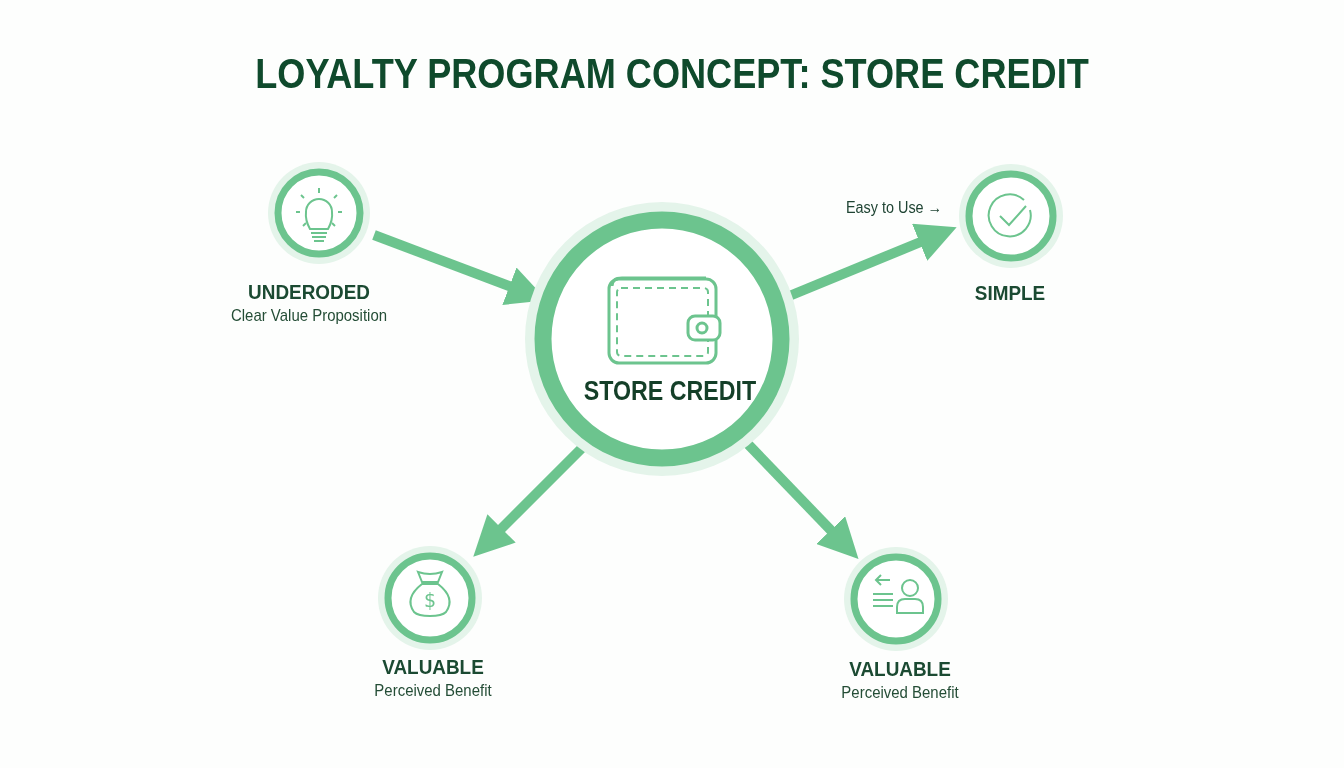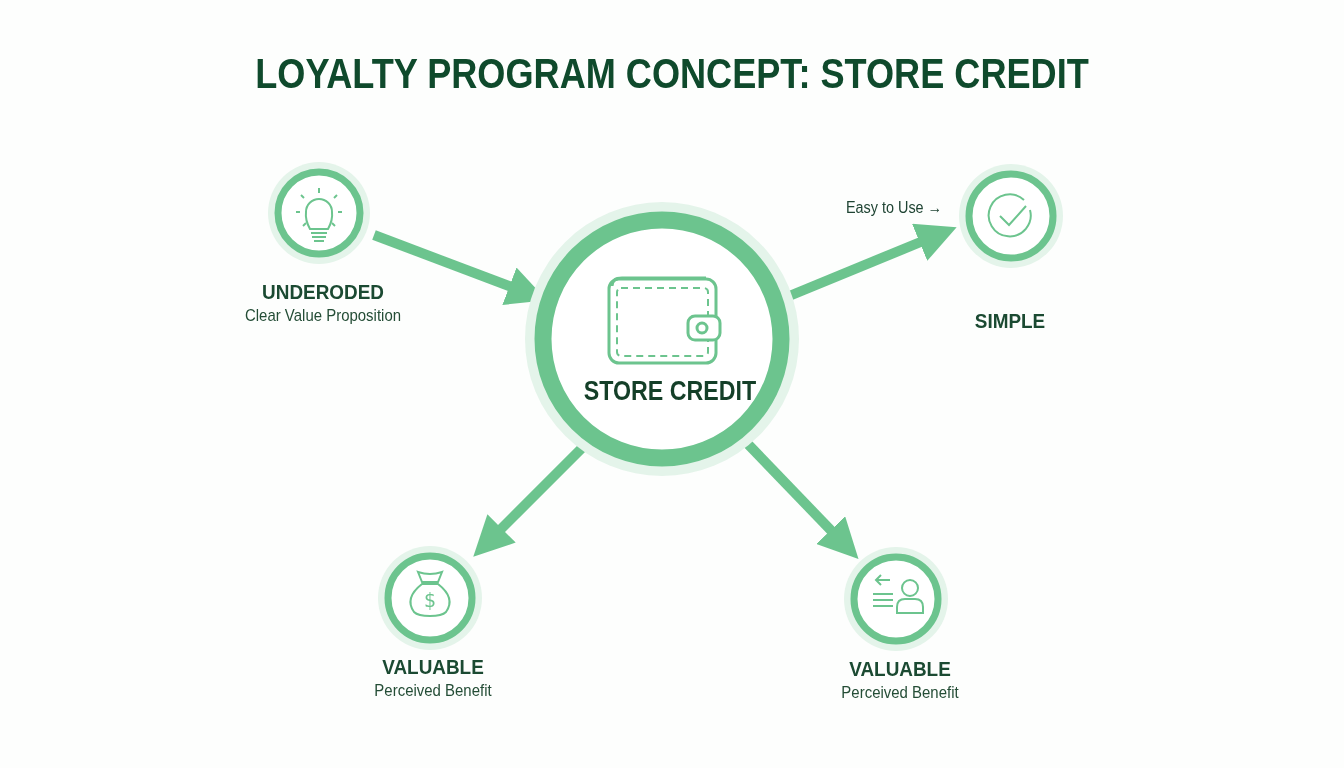--- a/index.html
+++ b/index.html
@@ -105,26 +105,26 @@
       <circle cx="910" cy="588" r="8"></circle>
       <path d="M897 613 L897 607 Q897 599 905 599 L915 599 Q923 599 923 607 L923 613 Z"></path>
     </g>
   </g>
 </svg>
 
 <div class="center-label">STORE CREDIT</div>
 
 <div class="easy">Easy to Use →</div>
 
-<div class="label" style="left:209px; top:280px; width:228px;">
+<div class="label" style="left:195px; top:280px; width:228px;">
   <span class="head">UNDERODED</span>
   <span class="sub">Clear Value Proposition</span>
 </div>
 
-<div class="label" style="left:940px; top:281px; width:140px;margin-top:28px;">
+<div class="label" style="left:940px; top:281px; width:140px;">
   <span class="head">SIMPLE</span>
 </div>
 
 <div class="label" style="left:340px; top:655px; width:186px;">
   <span class="head">VALUABLE</span>
   <span class="sub">Perceived Benefit</span>
 </div>
 
 <div class="label" style="left:805px; top:657px; width:190px;">
   <span class="head">VALUABLE</span>

